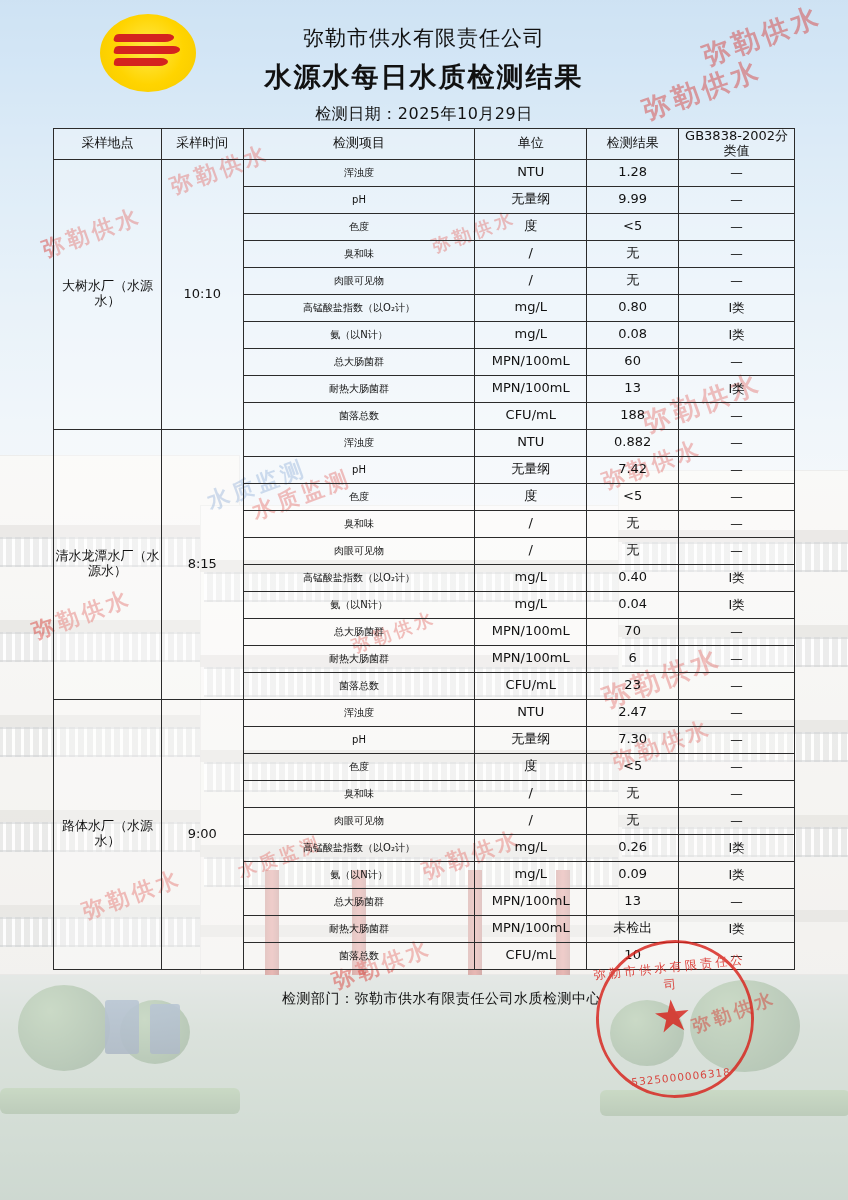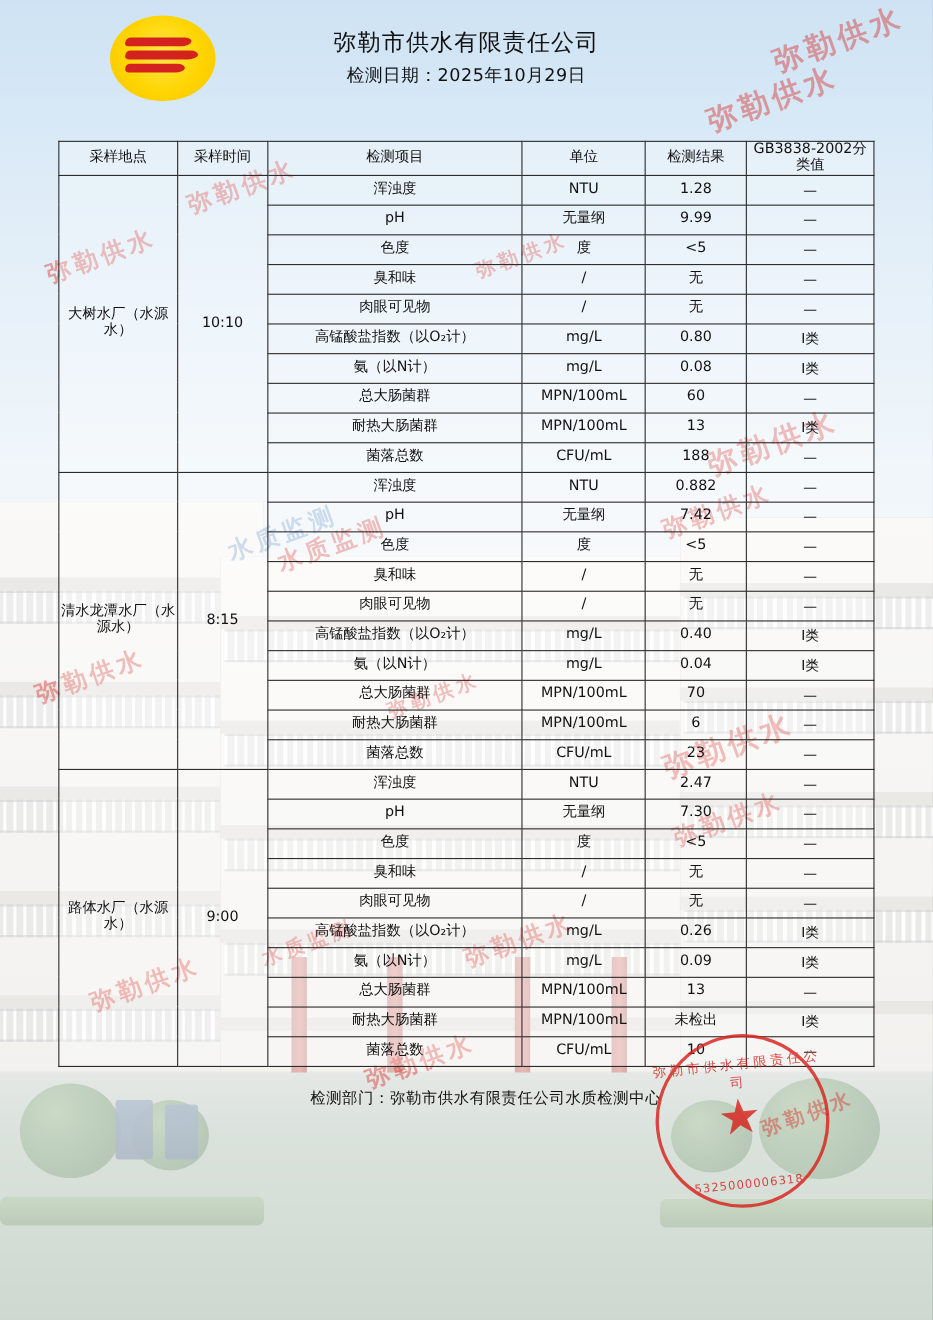--- a/index.html
+++ b/index.html
@@ -182,21 +182,21 @@
   .col-time  { width: 82px; }
   .col-item  { width: 232px; }
   .col-unit  { width: 112px; }
   .col-res   { width: 92px; }
   .col-cls   { width: 116px; }
 
   td.loc, td.time {
     font-size: 13px;
     line-height: 1.5;
   }
-  td.item { font-size: 13px; margin-top: 10px; }
+  td.item { font-size: 10px; margin-top: 10px; }
   td.unit { font-size: 13px; }
   td.res  { font-size: 13px; }
   td.cls  { font-size: 12.5px; }
 
   .footer {
     position: absolute;
     left: 0; right: 0;
     top: 990px;
     text-align: center;
     font-size: 14px;
@@ -355,20 +355,21 @@
     <div class="logo">
       <div class="flame">
         <span></span>
           <span></span>
           <span></span>
       </div>
     </div>
 
     <div class="title-block">
       <div class="company">弥勒市供水有限责任公司</div>
+      <div class="doc-title">水源水每日水质检测结果</div>
       <div class="doc-date">检测日期：2025年10月29日</div>
     </div>
 
     <table class="report">
       <colgroup>
         <col class="col-loc">
           <col class="col-time">
           <col class="col-item">
         <col class="col-unit">
           <col class="col-res">

